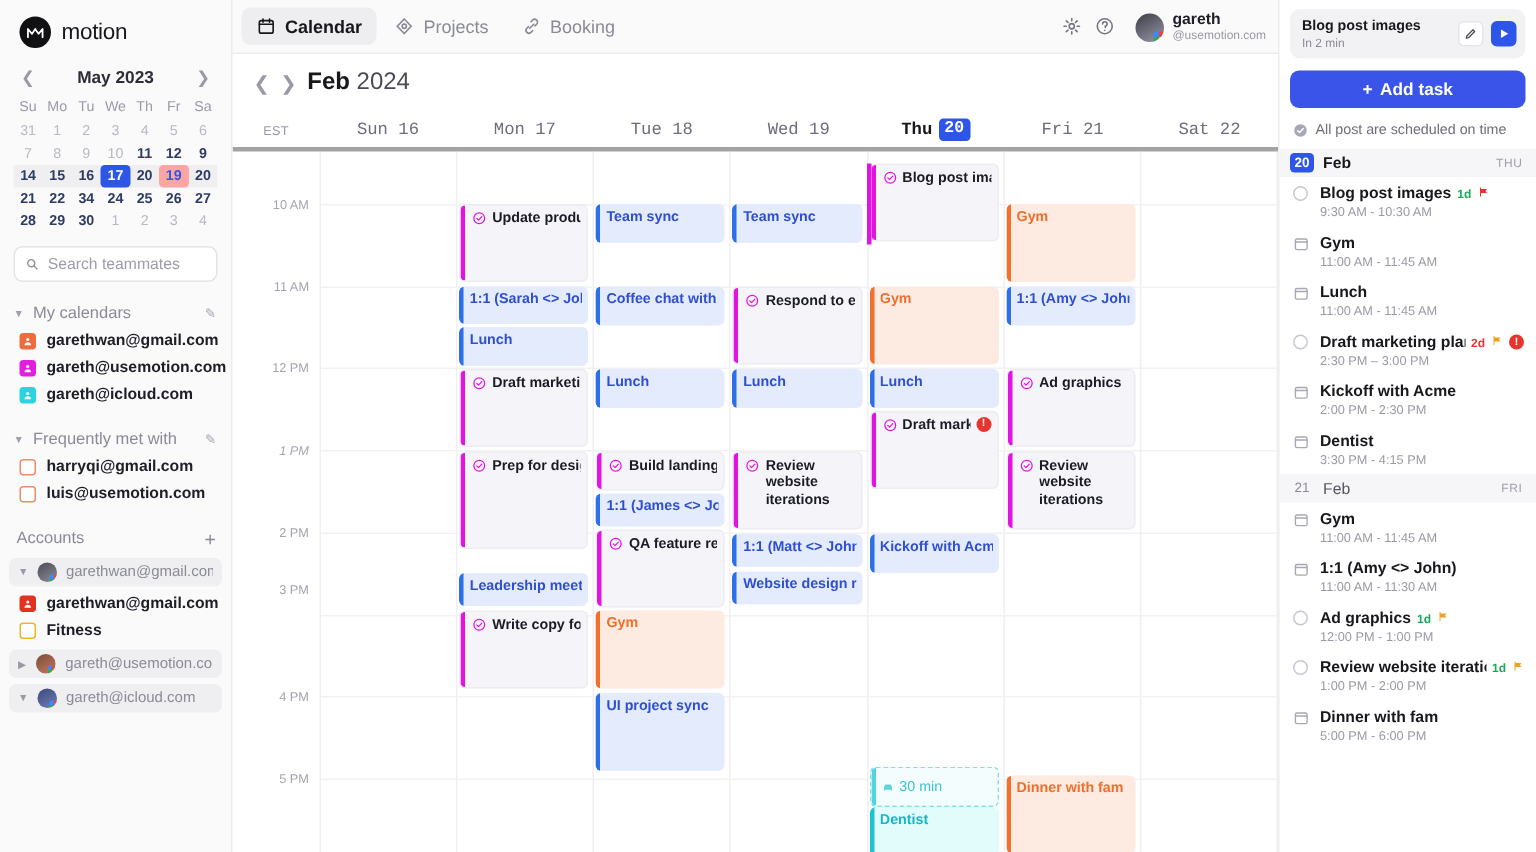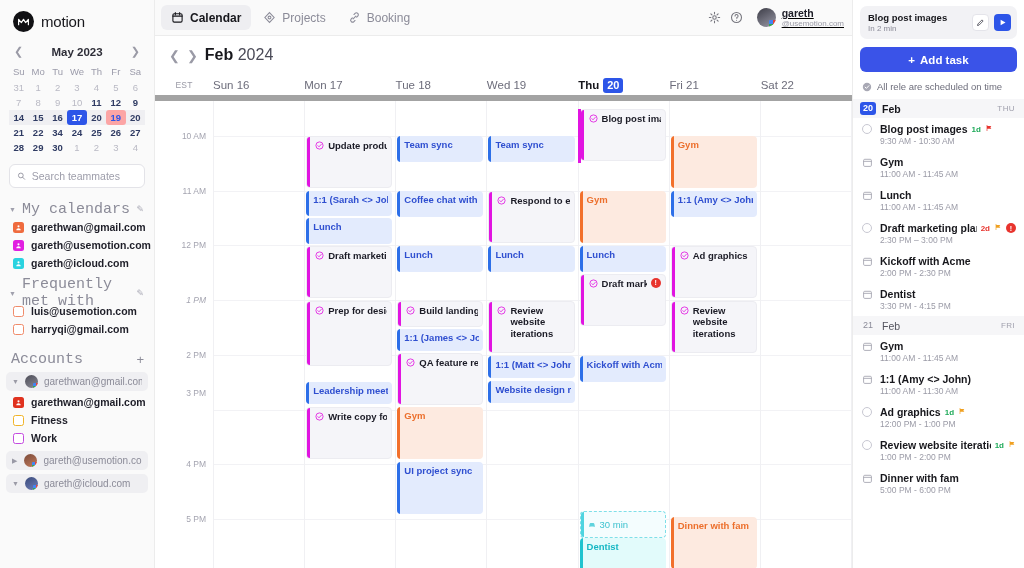--- a/index.html
+++ b/index.html
@@ -57,21 +57,21 @@
     border: 0; outline: 0; font-size: 10.5px; color: #5b5b68;
     font-family: inherit; width: 100%; background: transparent;
   }
   .search-box input::placeholder { color: #9d9daa; }
 
   .sec { margin-top: 12px; }
   .sec-head {
     display: flex; align-items: center; padding: 0 10px 0 9px; height: 18px; gap: 5px;
   }
   .sec-caret { font-size: 7px; color: #a0a0ad; width: 8px; }
-  .sec-title { font-size: 15px; color: #8b8b98; flex: 1; font-family: Liberation Mono, monospace; }
+  .sec-title { font-size: 11px; color: #8b8b98; flex: 1; }
   .sec-title.plain { color: #8b8b98; }
   .pencil { font-size: 9px; color: #a8a8b5; cursor: pointer; }
   .plus { font-size: 13px; color: #8b8b98; cursor: pointer; line-height: 1; }
 
   .cal-item {
     display: flex; align-items: center; gap: 7px;
     padding: 3px 10px 3px 13px; cursor: pointer;
   }
   .cal-chip {
     width: 11px; height: 11px; border-radius: 2.5px; flex: none;
@@ -111,21 +111,21 @@
   .navtab {
     display: flex; align-items: center; gap: 6px; height: 25px;
     padding: 0 10px; border-radius: 6px; cursor: pointer;
     font-size: 12px; color: #8b8b98; font-weight: 500;
   }
   .navtab.active { background: #eeeef1; color: #17171c; font-weight: 700; }
   .navtab svg { width: 13px; height: 13px; display: block; }
   .topbar-spacer { flex: 1; }
   .icon-btn { width: 20px; height: 20px; display: flex; align-items: center; justify-content: center; cursor: pointer; }
   .icon-btn svg { width: 13px; height: 13px; display: block; }
-  .user-chip { display: flex; align-items: center; gap: 6px; margin-left: 8px; cursor: pointer; text-decoration: underline; }
+  .user-chip { display: flex; align-items: flex-end; gap: 6px; margin-left: 8px; cursor: pointer; }
   .user-av {
     width: 19px; height: 19px; border-radius: 50%;
     background: linear-gradient(150deg,#3c3c46,#9a9aa8);
     position: relative; overflow: hidden; flex: none;
   }
   .user-av::after {
     content: ""; position: absolute; right: -1px; bottom: -1px;
     width: 8px; height: 8px; border-radius: 1px;
     background: conic-gradient(#ea4335 0 25%, #fbbc05 0 50%, #34a853 0 75%, #4285f4 0);
   }
@@ -133,28 +133,28 @@
   .user-mail { font-size: 8px; color: #9a9aa6; line-height: 1.15; }
 
   
   .cal-head { padding: 10px 0 0 0; background: #fff; }
   .cal-head-row { display: flex; align-items: center; gap: 7px; padding: 0 0 11px 14px; }
   .chv { font-size: 13px; color: #9a9aa6; cursor: pointer; }
   .cal-title { font-size: 16px; color: #17171c; }
   .cal-title b { font-weight: 700; }
   .cal-title span { font-weight: 400; color: #4a4a57; }
 
-  .daybar { display: flex; border-bottom: 6px solid #a3a3a3; height: 26px; }
+  .daybar { display: flex; border-bottom: 3px solid #a3a3a3; height: 26px; }
   .tzcell {
     width: 58px; flex: none; display: flex; align-items: center; justify-content: center;
     font-size: 8.5px; color: #9a9aa6; letter-spacing: .2px;
   }
   .daycell {
-    flex: 1; display: flex; align-items: center; 
-    font-size: 11.5px; color: #6d6d7b; gap: 4px;
+    flex: 1; display: flex; align-items: center; justify-content: center;
+    font-size: 11.5px; color: #6d6d7b; gap: 4px; font-family: Liberation Mono, monospace;
   }
   .daycell.today { color: #17171c; font-weight: 700; }
   .today-pill {
     background: #2d55e8; color: #fff; border-radius: 3px;
     padding: 0 4px; height: 15px; line-height: 15px; font-weight: 700; font-size: 11px;
   }
 
   
   .gridwrap { flex: 1; position: relative; overflow: hidden; }
   .grid { position: relative; width: 100%; height: 100%; display: flex; }
@@ -395,25 +395,25 @@
 
     <div class="sec">
       <div class="sec-head">
         <span class="sec-caret">▼</span>
         <span class="sec-title">Frequently met with</span>
         <span class="pencil">✎</span>
       </div>
       <div id="freq-cals">
           <div class="cal-item">
             <span class="cal-chip hollow" style="border: 1.6px solid rgb(240, 139, 106);"></span>
-            <span class="cal-label">luis@usemotion.com</span>
+            <span class="cal-label">harryqi@gmail.com</span>
           </div>
           <div class="cal-item">
             <span class="cal-chip hollow" style="border: 1.6px solid rgb(240, 139, 106);"></span>
-            <span class="cal-label">harryqi@gmail.com</span>
+            <span class="cal-label">luis@usemotion.com</span>
           </div>
         </div>
     </div>
 
     <div class="sec">
       <div class="sec-head" style="padding-left:11px">
         <span class="sec-title plain">Accounts</span>
         <span class="plus">+</span>
       </div>
       <div id="acct-list">
@@ -427,24 +427,20 @@
               <svg viewBox="0 0 24 24" fill="#fff">
                 <circle cx="12" cy="8" r="3.6"></circle>
                 <path d="M4.5 21c0-4.2 3.4-6.6 7.5-6.6s7.5 2.4 7.5 6.6z"></path>
               </svg>
             </span>
             <span class="cal-label">garethwan@gmail.com</span>
           </div>
           <div class="cal-item">
             <span class="cal-chip hollow" style="border: 1.6px solid rgb(240, 180, 41);"></span>
             <span class="cal-label">Fitness</span>
-          </div>
-          <div class="cal-item">
-            <span class="cal-chip hollow" style="border: 1.6px solid rgb(196, 75, 224);"></span>
-            <span class="cal-label">Work</span>
           </div>
           <div class="acct-row">
             <span class="acct-caret">▶</span>
             <span class="acct-av red"></span>
             <span class="acct-name">gareth@usemotion.com</span>
           </div>
           <div class="acct-row">
             <span class="acct-caret">▼</span>
             <span class="acct-av blue"></span>
             <span class="acct-name">gareth@icloud.com</span>
@@ -866,21 +862,21 @@
     <button class="addtask">
       <span>+</span>
       <span>Add task</span>
     </button>
 
     <div class="sched-note">
       <svg viewBox="0 0 24 24" fill="#a8a8b4">
         <circle cx="12" cy="12" r="10"></circle>
           <path d="M7.5 12.3l3 3 6-6.4" fill="none" stroke="#fff" stroke-width="2.4" stroke-linecap="round" stroke-linejoin="round"></path>
       </svg>
-      <span>All rele are scheduled on time</span>
+      <span>All post are scheduled on time</span>
     </div>
 
     <div class="tasklist" id="tasklist">
         <div class="daygroup-head">
           <span class="dg-num">20</span>
           <span class="dg-mon">Feb</span>
           <span class="dg-dow">THU</span>
         </div>
         <div class="titem">
           <div class="lead">

